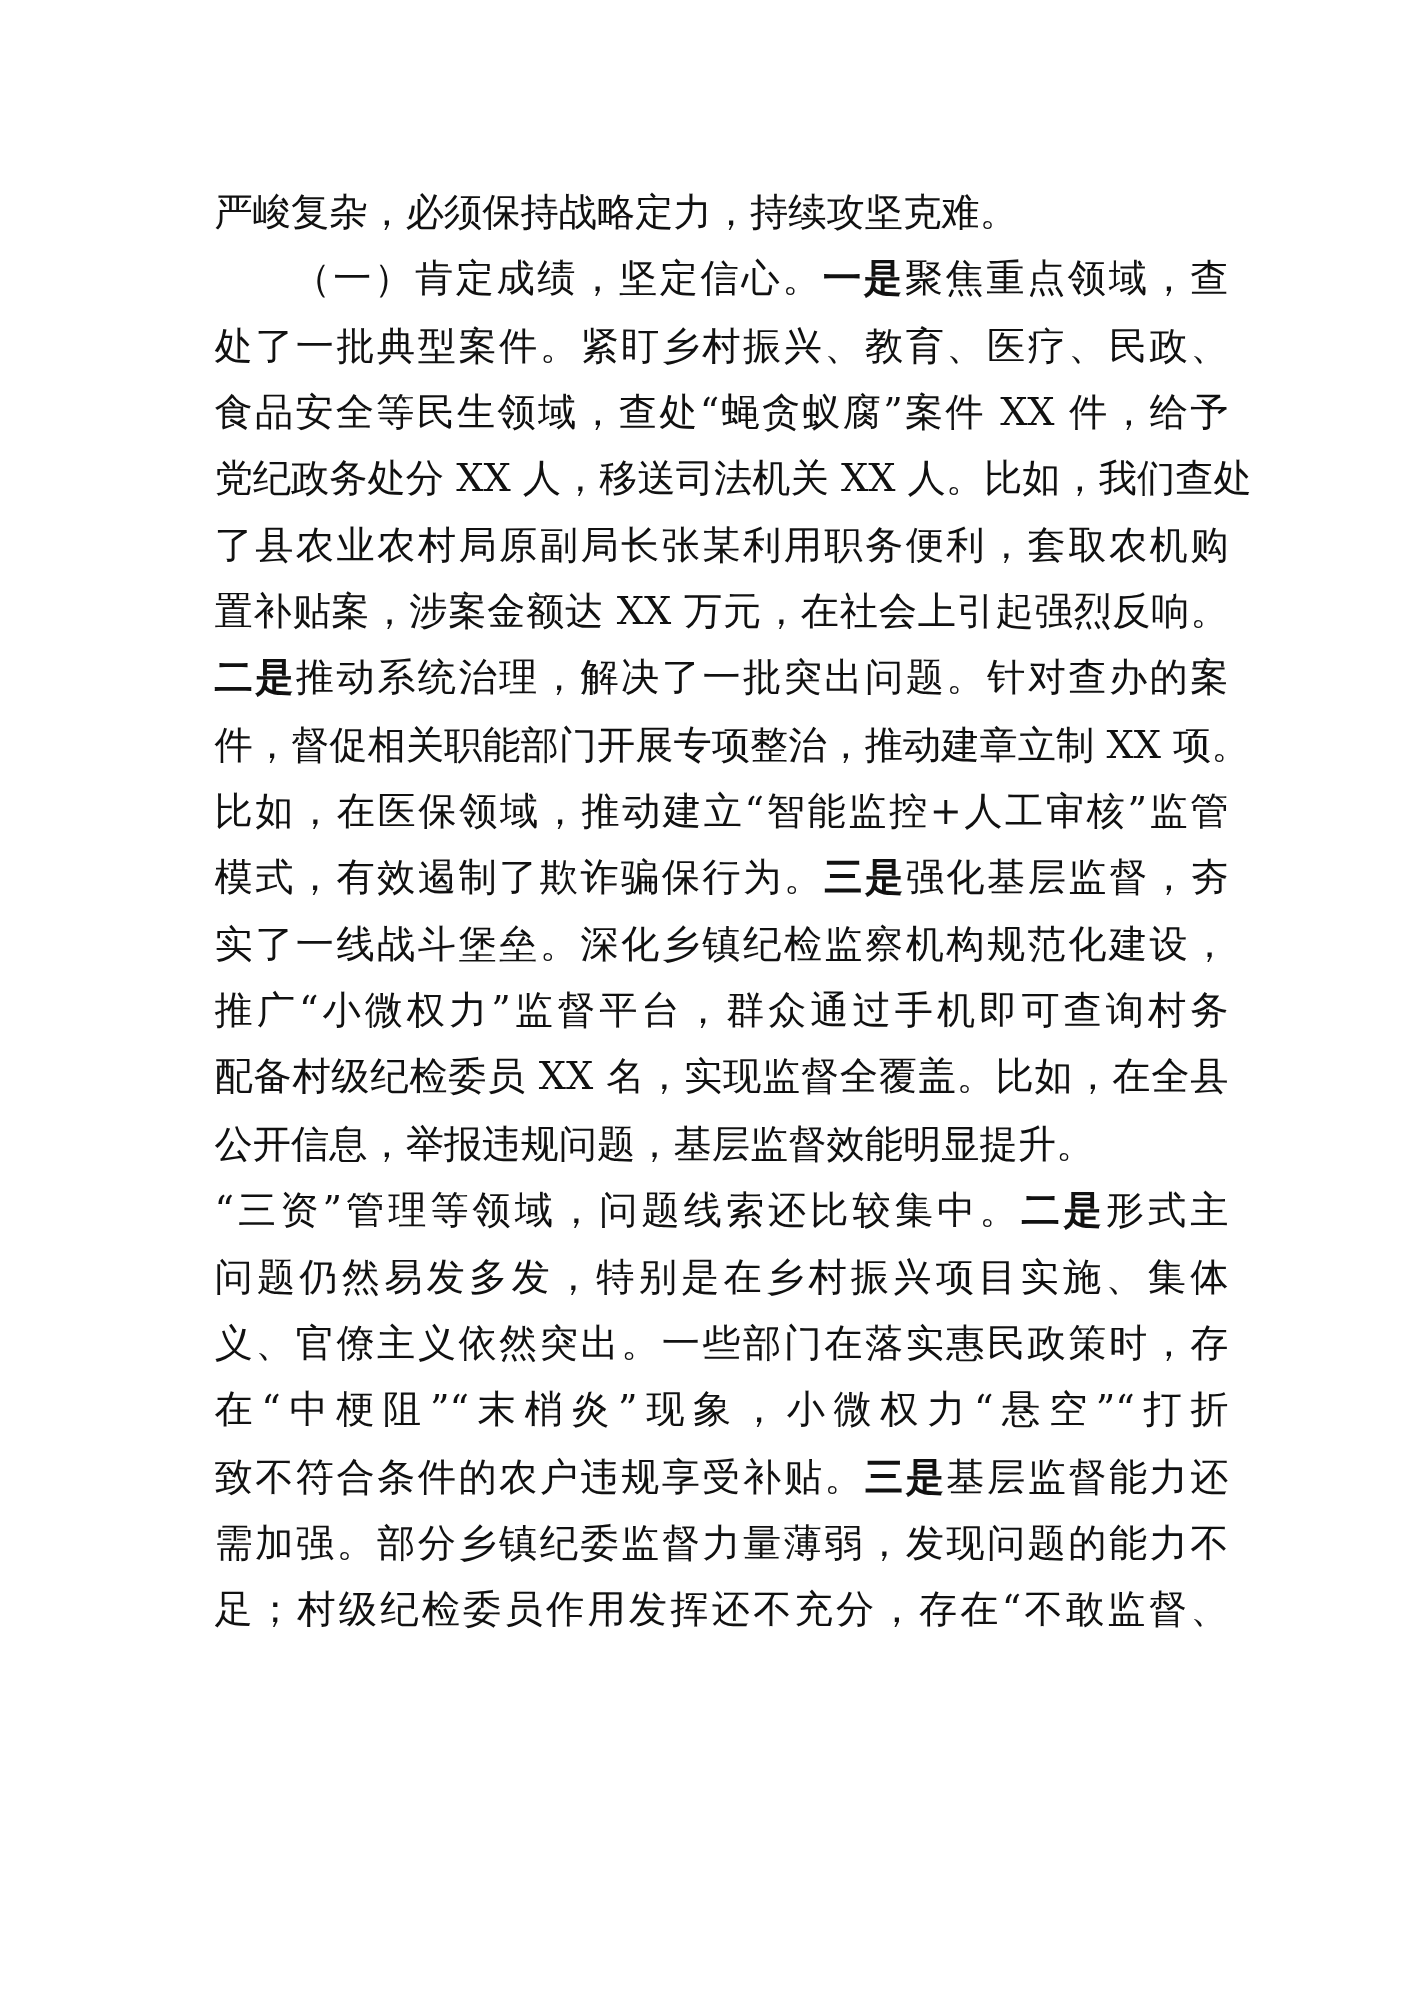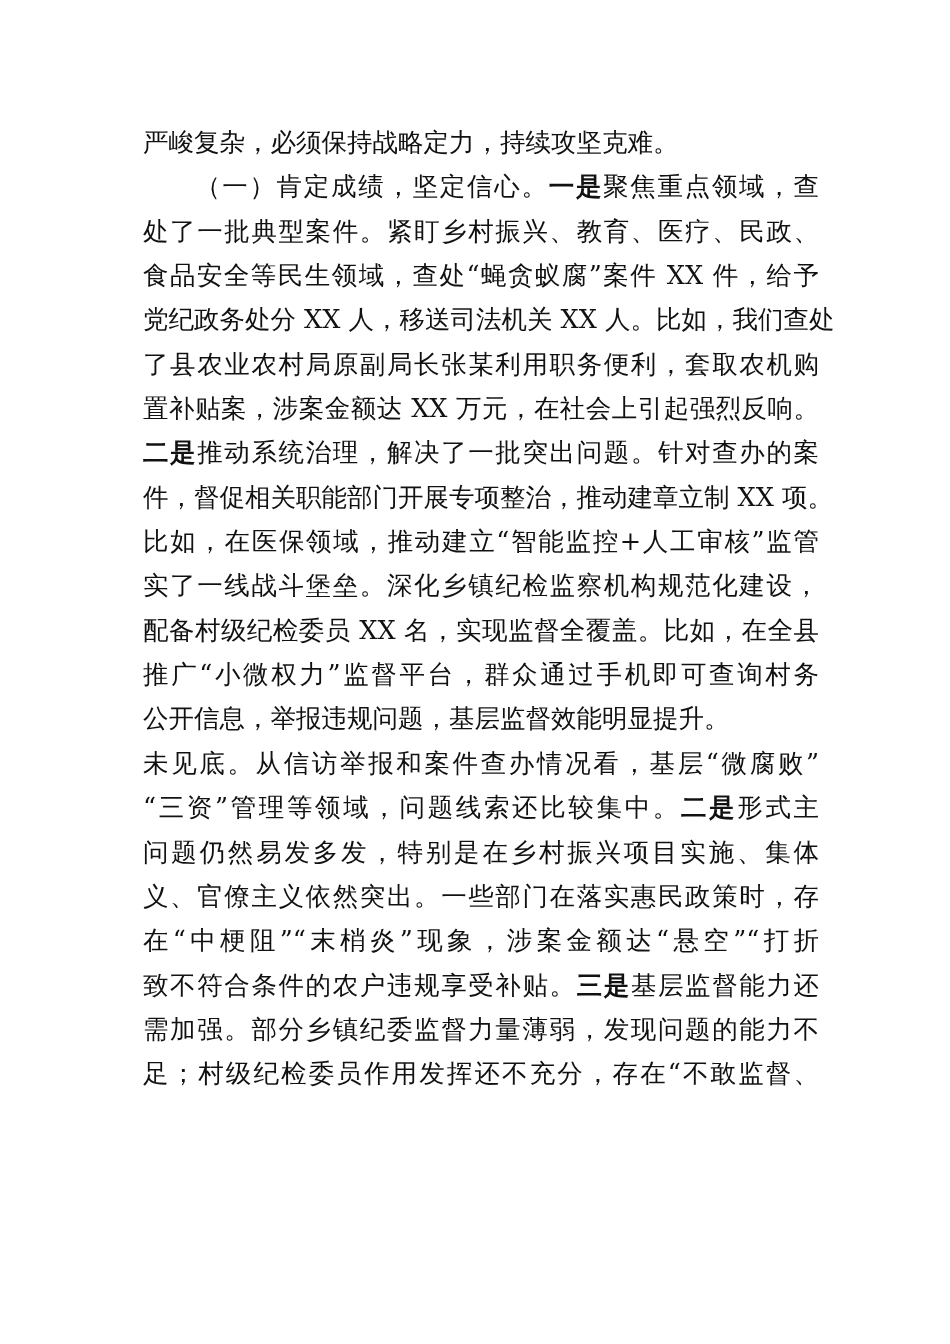--- a/index.html
+++ b/index.html
@@ -28,26 +28,26 @@
       <div class="line last"><span>严峻复杂，必须保持战略定力，持续攻坚克难。</span></div>
       <div class="line indent"><span>（一）肯定成绩，坚定信心。</span><b>一是</b><span>聚焦重点领域，查</span></div>
       <div class="line"><span>处了一批典型案件。紧盯乡村振兴、教育、医疗、民政、</span></div>
       <div class="line"><span>食品安全等民生领域，查处“蝇贪蚁腐”案件 XX 件，给予</span></div>
       <div class="line"><span>党纪政务处分 XX 人，移送司法机关 XX 人。比如，我们查处</span></div>
       <div class="line"><span>了县农业农村局原副局长张某利用职务便利，套取农机购</span></div>
       <div class="line"><span>置补贴案，涉案金额达 XX 万元，在社会上引起强烈反响。</span></div>
       <div class="line"><b>二是</b><span>推动系统治理，解决了一批突出问题。针对查办的案</span></div>
       <div class="line"><span>件，督促相关职能部门开展专项整治，推动建章立制 XX 项。</span></div>
       <div class="line"><span>比如，在医保领域，推动建立“智能监控+人工审核”监管</span></div>
+      <div class="line"><span>模式，有效遏制了欺诈骗保行为。</span><b>三是</b><span>强化基层监督，夯</span></div>
       <div class="line"><span>实了一线战斗堡垒。深化乡镇纪检监察机构规范化建设，</span></div>
+      <div class="line"><span>推广“小微权力”监督平台，群众通过手机即可查询村务</span></div>
       <div class="line"><span>配备村级纪检委员 XX 名，实现监督全覆盖。比如，在全县</span></div>
-      <div class="line"><span>推广“小微权力”监督平台，群众通过手机即可查询村务</span></div>
       <div class="line last"><span>公开信息，举报违规问题，基层监督效能明显提升。</span></div>
-      <div class="line"><span>未见底。从信访举报和案件查办情况看，基层“微腐败”</span></div>
       <div class="line"><span>“三资”管理等领域，问题线索还比较集中。</span><b>二是</b><span>形式主</span></div>
       <div class="line"><span>问题仍然易发多发，特别是在乡村振兴项目实施、集体</span></div>
       <div class="line"><span>义、官僚主义依然突出。一些部门在落实惠民政策时，存</span></div>
-      <div class="line"><span>在“中梗阻”“末梢炎”现象，涉案金额达“悬空”“打折</span></div>
+      <div class="line"><span>在“中梗阻”“末梢炎”现象，小微权力“悬空”“打折</span></div>
       <div class="line"><span>致不符合条件的农户违规享受补贴。</span><b>三是</b><span>基层监督能力还</span></div>
       <div class="line"><span>需加强。部分乡镇纪委监督力量薄弱，发现问题的能力不</span></div>
       <div class="line"><span>足；村级纪检委员作用发挥还不充分，存在“不敢监督、</span></div>
     </div>
 </div>
 
 </body></html>

